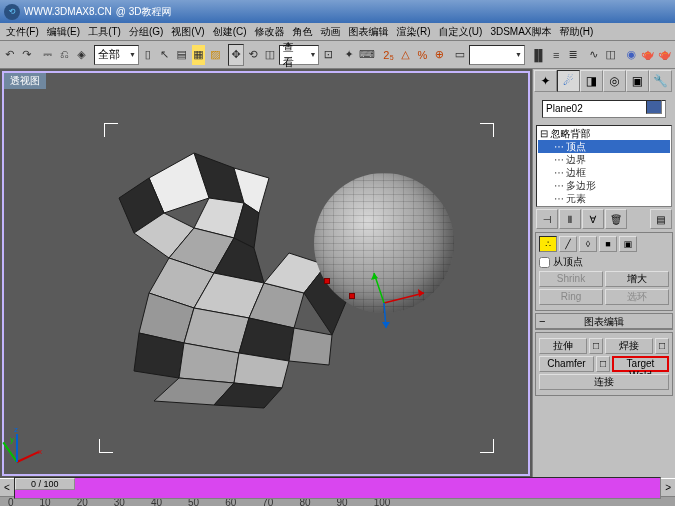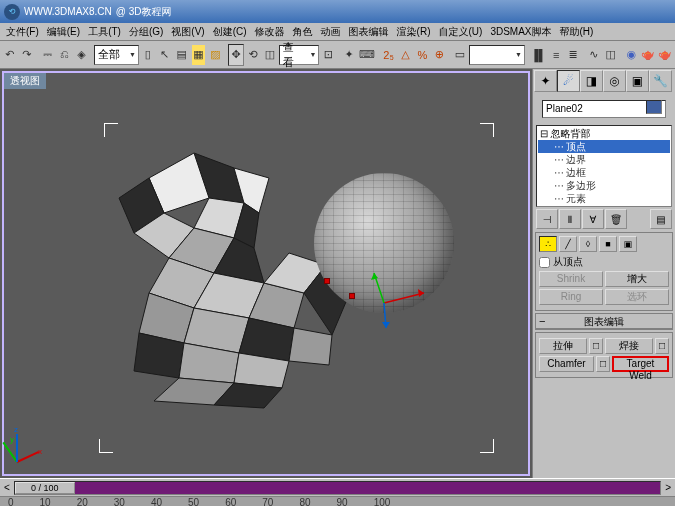--- a/index.html
+++ b/index.html
@@ -45,21 +45,21 @@
 .sobj{width:18px;height:16px;border:1px outset #e0e0e0;display:flex;align-items:center;justify-content:center;font-size:9px}
 .sobj.active{border:1px inset #808080;background:#ffe800}
 .chk{display:flex;align-items:center;gap:3px;margin:2px 0;font-size:10px}
 .chk input{width:11px;height:11px}
 .btn-row{display:flex;gap:2px;margin:2px 0}
 .pbtn{flex:1;height:16px;border:1px outset #e0e0e0;background:#c0c0c0;text-align:center;line-height:14px;font-size:10px}
 .pbtn.dis{color:#888}
 .pbtn.hl{border:2px solid #e00000;line-height:12px}
 .pbtn.sm{flex:0 0 14px}
 .timeslider{height:18px;background:#c0c0c0;border-top:1px solid #fff;display:flex;align-items:center;padding:0 4px;font-size:9px}
-.slider-track{flex:1;height:14px;background:#701a75;border:1px inset #808080;position:relative;margin:8px 4px}
+.slider-track{flex:1;height:22px;background:#d946ef;border:1px inset #808080;position:relative;margin:8px 4px}
 .slider-thumb{position:absolute;left:0;top:0;width:60px;height:12px;background:#c0c0c0;border:1px outset #e0e0e0;text-align:center;line-height:10px;font-size:9px}
 .ruler{height:12px;background:#a0a0a0;border-top:1px solid #808080;font-size:7px;padding-left:8px;color:#333;display:flex;align-items:center;gap:26px}
 svg.poly-mesh{position:absolute;inset:0}
 .red-marker{position:absolute;width:6px;height:6px;background:#d00000;border:1px solid #700}
 </style>
 </head>
 <body>
 
 <div class="titlebar">
   <div class="logo">⟲</div>
@@ -269,20 +269,23 @@
               <div class="pbtn">拉伸</div>
               <div class="pbtn sm">□</div>
               <div class="pbtn">焊接</div>
               <div class="pbtn sm">□</div>
             </div>
           <div class="btn-row">
               <div class="pbtn">Chamfer</div>
               <div class="pbtn sm">□</div>
               <div class="pbtn hl">Target Weld</div>
             </div>
+          <div class="btn-row">
+              <div class="pbtn">连接</div>
+            </div>
 
         </div>
       </div>
     </div>
   </div>
 </div>
 
 <div class="timeslider">
   <span>&lt;</span>
   <div class="slider-track">

